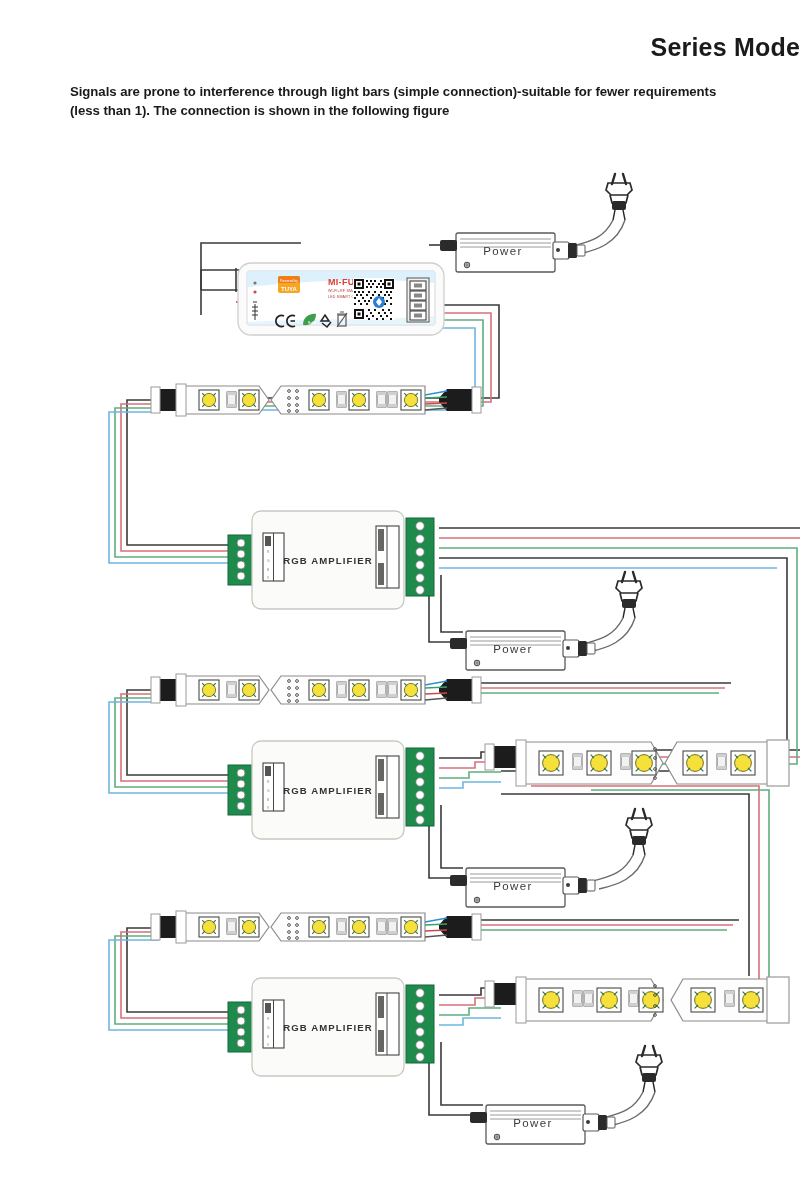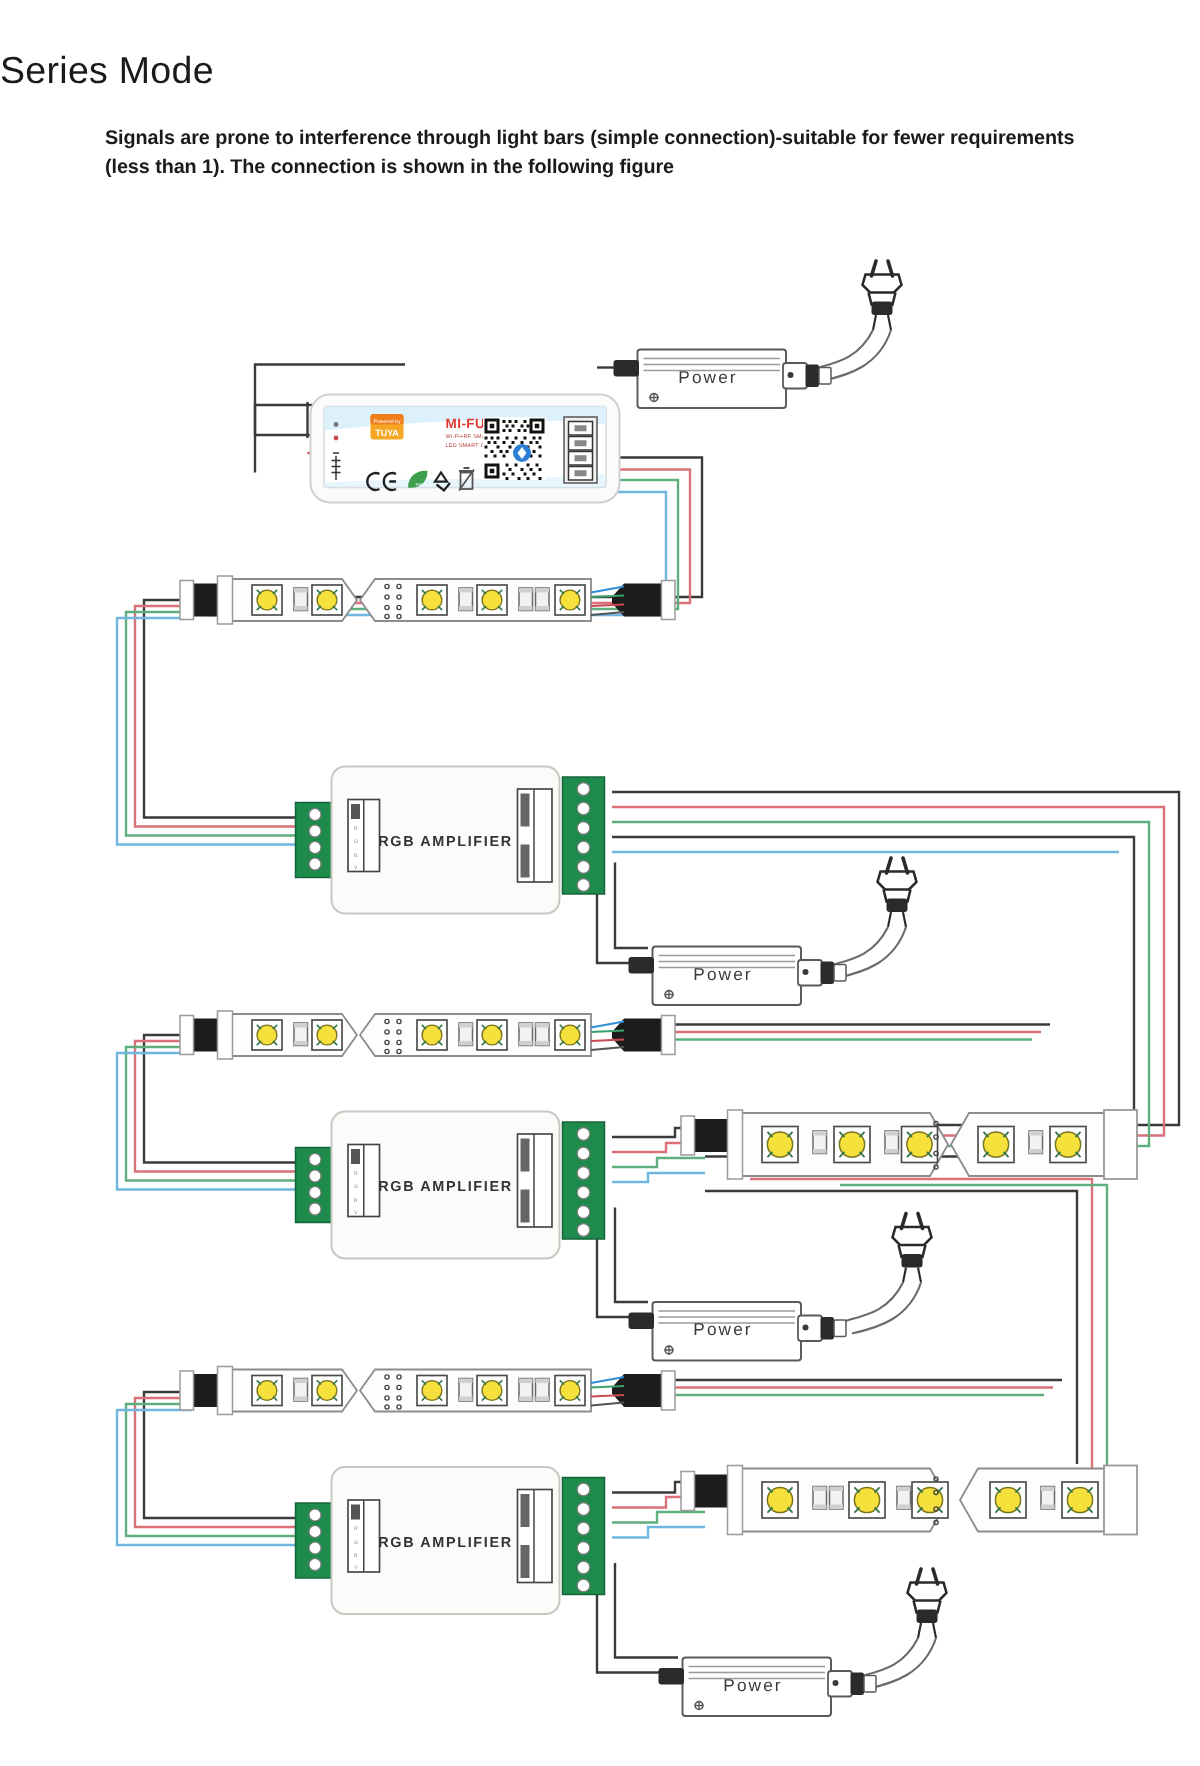--- a/index.html
+++ b/index.html
@@ -10,37 +10,37 @@
   body {
     width: 800px; height: 1177px;
     position: relative;
     font-family: "Liberation Sans", sans-serif;
     color: #1a1a1a;
     overflow: hidden;
   }
   #page-title {
     position: absolute;
     top: 33px; left: 0; width: 800px;
-    text-align: left;
+    text-align: right;
     font-size: 25px;
-    font-weight: normal;
+    font-weight: bold;
     letter-spacing: 0.2px;
   }
   #intro-text {
     position: absolute;
     top: 82px; left: 70px; width: 668px;
     font-size: 13.2px;
     font-weight: bold;
     line-height: 1.45;
     letter-spacing: -0.05px;
   }
   #diagram {
     position: absolute;
     top: 150px; left: 0;
-    width: 648px; height: 1027px;
+    width: 648px; height: 1027px; padding-left: 31px;
   }
   #diagram svg { display: block; }
 </style>
 </head>
 <body>
 
 <div id="page-title">Series Mode</div>
 <div id="intro-text">Signals are prone to interference through light bars (simple connection)-suitable for fewer requirements (less than 1). The connection is shown in the following figure</div>
 
 <div id="diagram">

